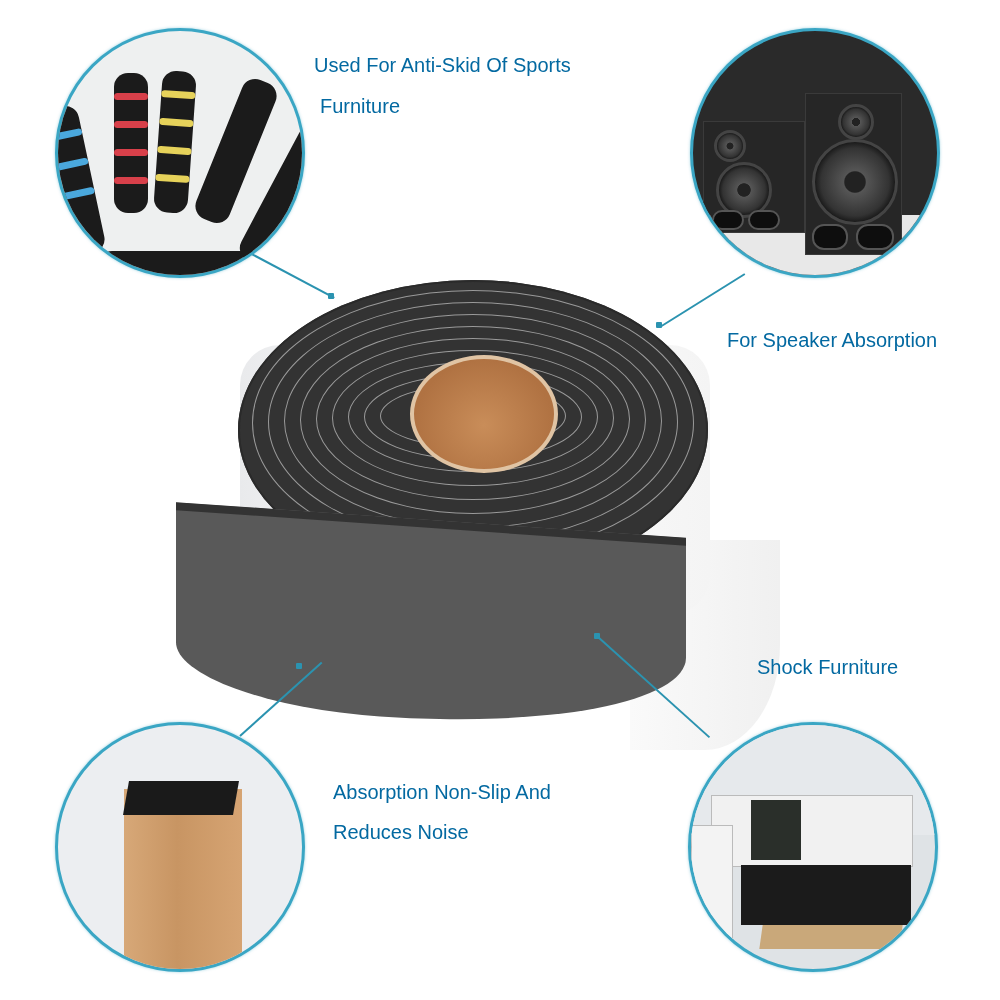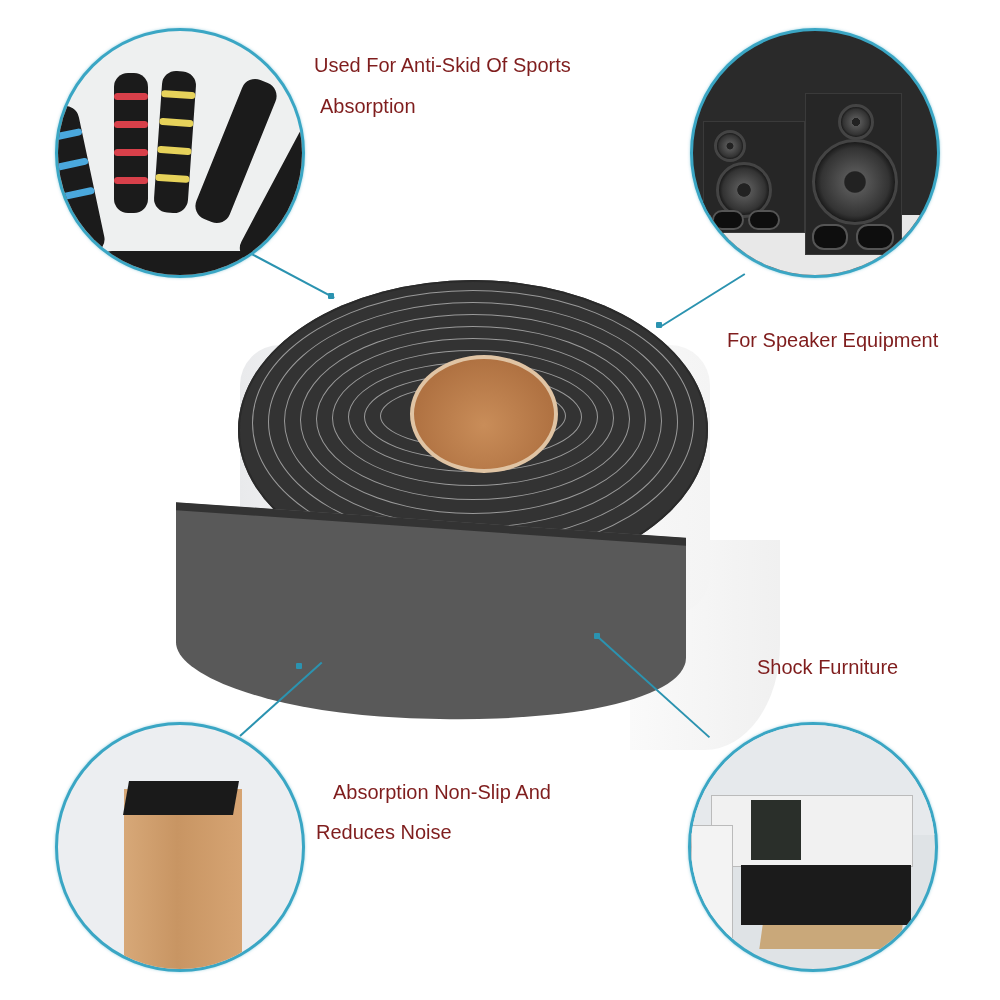--- a/index.html
+++ b/index.html
@@ -1,17 +1,17 @@
 <!DOCTYPE html>
 <html><head>
 <meta charset="utf-8">
 <style>
   html, body { margin:0; padding:0; }
   body { width:1000px; height:1000px; background:#ffffff; position:relative; overflow:hidden; font-family:"Liberation Sans", sans-serif; }
-  .label { position:absolute; color:#7f1d1d; font-size:20px; line-height:1.2; white-space:nowrap; }
+  .label { position:absolute; color:#0369a1; font-size:20px; line-height:1.2; white-space:nowrap; }
   .circle { position:absolute; border-radius:50%; border:3px solid #3aa6c4; overflow:hidden; box-sizing:border-box; box-shadow:0 0 3px rgba(58,166,196,0.5); }
   .leader { position:absolute; height:2px; background:#2b93b0; transform-origin:0 50%; }
   .dot { position:absolute; width:6px; height:6px; background:#2b93b0; border-radius:1px; }
 
   
   #c-sports { left:55px; top:28px; width:250px; width:250px; height:250px; background:#eef0f0; }
   .grip { position:absolute; border-radius:14px; background:#1b1b1b; }
   .ring { position:absolute; left:0; right:0; height:7px; border-radius:4px; }
   
   #c-speaker { left:690px; top:28px; width:250px; height:250px; background:#2a2a2a; }
@@ -106,17 +106,17 @@
 <div id="c-mach" class="circle">
   <div style="position:absolute;left:0;right:0;top:0;height:110px;background:#e6e9ec;"></div>
   <div style="position:absolute;left:20px;top:70px;width:200px;height:70px;background:#f1f1f1;border:1px solid #bbb;"></div>
   <div style="position:absolute;left:60px;top:75px;width:50px;height:60px;background:#2a2f2a;"></div>
   <div style="position:absolute;left:50px;top:140px;width:170px;height:60px;background:#1b1b1b;"></div>
   <div style="position:absolute;left:70px;top:200px;width:140px;height:24px;background:#c9a87a;transform:skewX(-8deg);"></div>
   <div style="position:absolute;left:0;top:100px;width:40px;height:120px;background:#f3f3f3;border:1px solid #bbb;"></div>
 </div>
 
 <div class="label" style="left:314px;top:53px;">Used For Anti-Skid Of Sports</div>
-<div class="label" style="left:320px;top:94px;">Absorption</div>
-<div class="label" style="left:727px;top:328px;">For Speaker Equipment</div>
+<div class="label" style="left:320px;top:94px;">Furniture</div>
+<div class="label" style="left:727px;top:328px;">For Speaker Absorption</div>
 <div class="label" style="left:333px;top:780px;">Absorption Non-Slip And</div>
-<div class="label" style="left:316px;top:820px;">Reduces Noise</div>
+<div class="label" style="left:333px;top:820px;">Reduces Noise</div>
 <div class="label" style="left:757px;top:655px;">Shock Furniture</div>
 
 </body></html>

